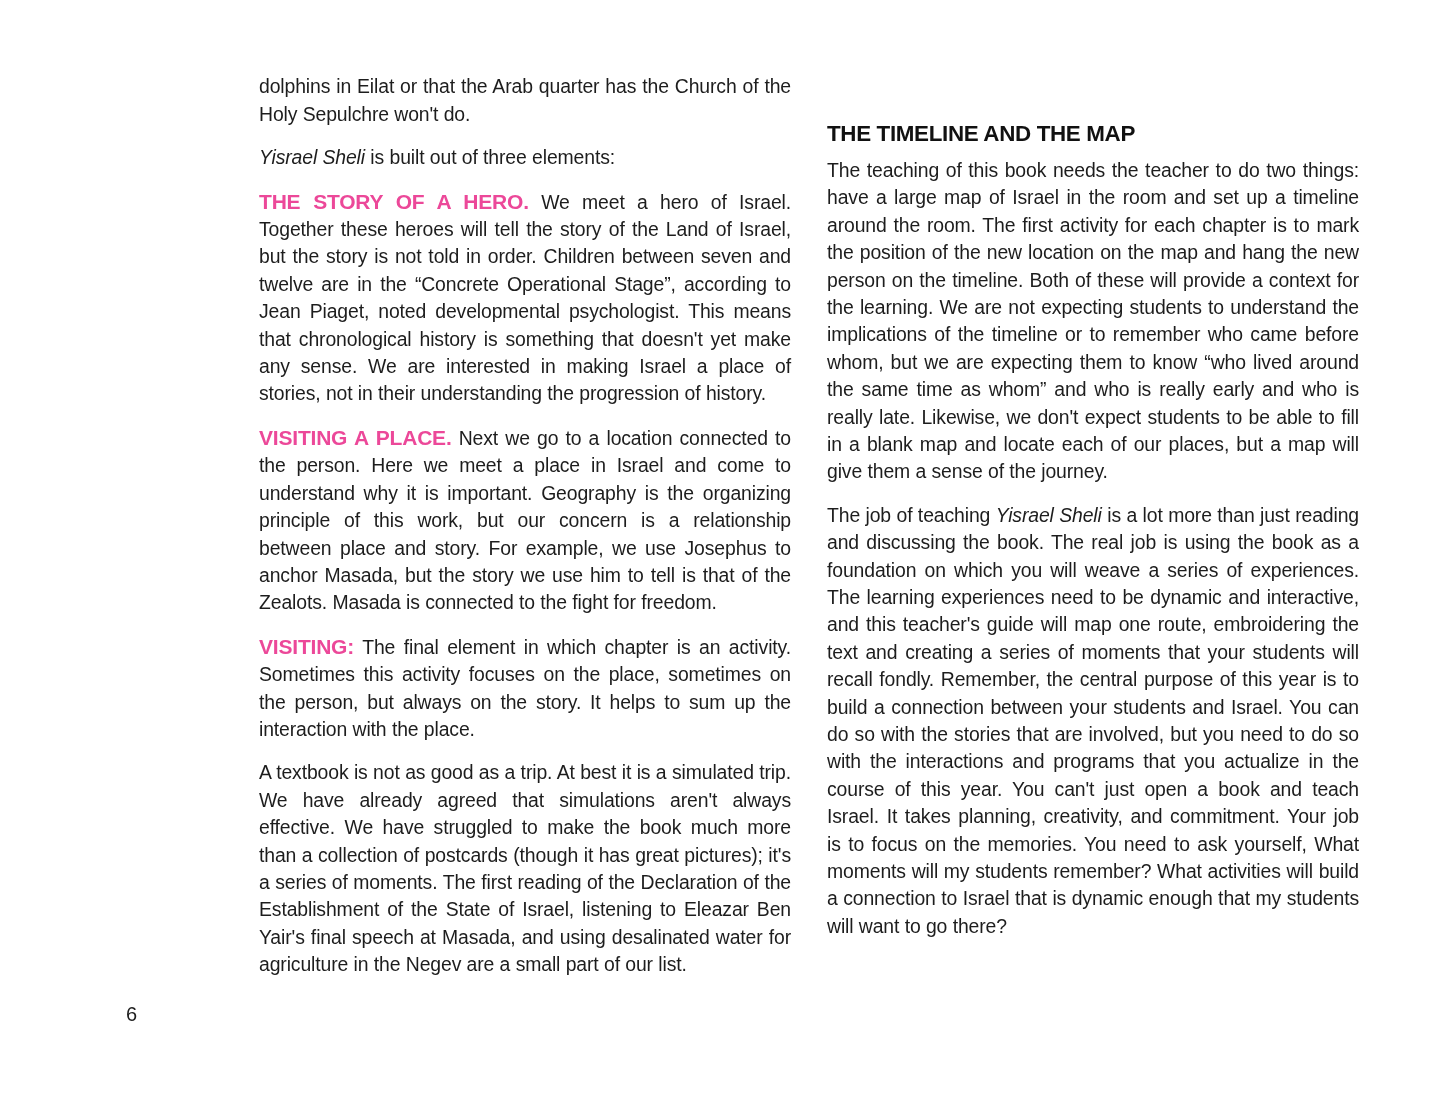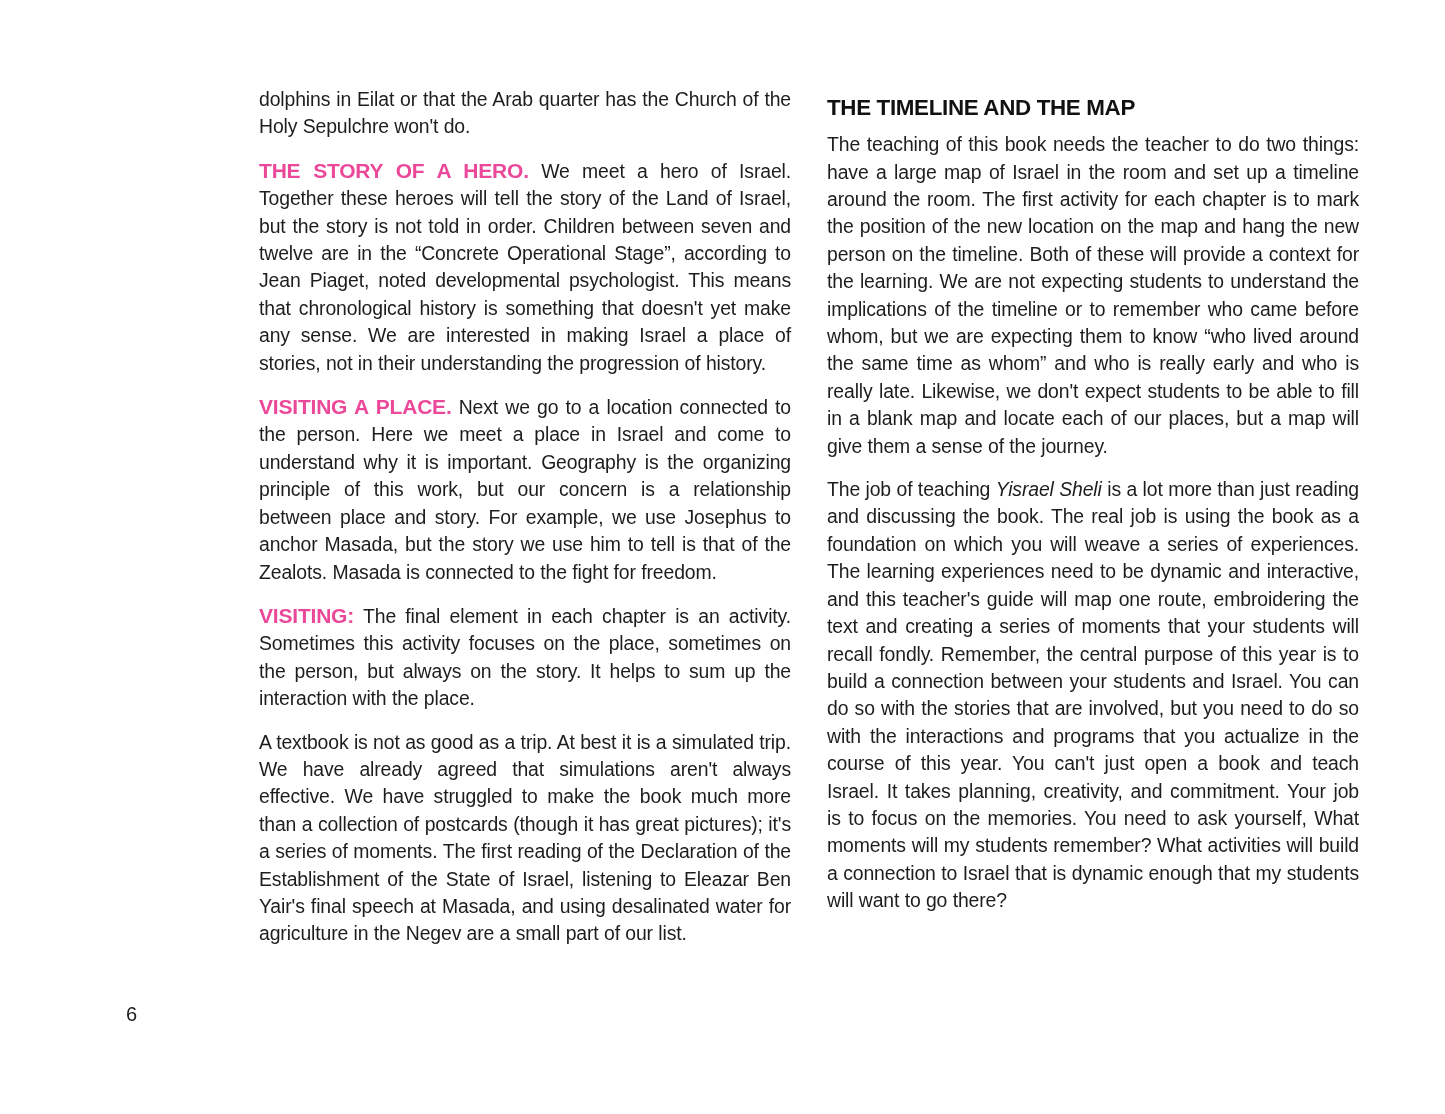--- a/index.html
+++ b/index.html
@@ -28,21 +28,21 @@
 
   .columns {
     position: absolute;
     left: 259px;
     top: 86px;
     width: 1100px;
     height: 880px;
     display: flex;
     flex-direction: row;
     justify-content: space-between;
-    align-items: flex-start;
+    align-items: center;
   }
 
   .column {
     width: 532px;
     flex: 0 0 532px;
   }
 
   
   p.body {
     margin: 0 0 16px 0;
@@ -98,31 +98,34 @@
 <body>
 
 <div class="page">
 
   <div class="columns">
 
     <div class="column">
 
       <p class="body">dolphins in Eilat or that the Arab quarter has the Church of the Holy Sepulchre won't do.</p>
 
+      <p class="body">
+        <span class="italic">Yisrael Sheli</span><span> is built out of three elements:</span>
+      </p>
 
       <p class="body">
         <span class="lead-in">THE STORY OF A HERO.</span><span> We meet a hero of Israel. Together these heroes will tell the story of the Land of Israel, but the story is not told in order. Children between seven and twelve are in the “Concrete Operational Stage”, according to Jean Piaget, noted developmental psychologist. This means that chronological history is something that doesn't yet make any sense. We are interested in making Israel a place of stories, not in their understanding the progression of history.</span>
       </p>
 
       <p class="body">
         <span class="lead-in">VISITING A PLACE.</span><span> Next we go to a location connected to the person. Here we meet a place in Israel and come to understand why it is important. Geography is the organizing principle of this work, but our concern is a relationship between place and story. For example, we use Josephus to anchor Masada, but the story we use him to tell is that of the Zealots. Masada is connected to the fight for freedom.</span>
       </p>
 
       <p class="body">
-        <span class="lead-in">VISITING:</span><span> The final element in each chapter is an activity. Sometimes this activity focuses on the place, sometimes on the person, but always on the story. It helps to sum up the interaction with the place.</span>
+        <span class="lead-in">VISITING:</span><span> The final element in which chapter is an activity. Sometimes this activity focuses on the place, sometimes on the person, but always on the story. It helps to sum up the interaction with the place.</span>
       </p>
 
       <p class="body">A textbook is not as good as a trip. At best it is a simulated trip. We have already agreed that simulations aren't always effective. We have struggled to make the book much more than a collection of postcards (though it has great pictures); it's a series of moments. The first reading of the Declaration of the Establishment of the State of Israel, listening to Eleazar Ben Yair's final speech at Masada, and using desalinated water for agriculture in the Negev are a small part of our list.</p>
 
     </div>
 
     <div class="column">
 
       <h2 class="section-heading first">THE TIMELINE AND THE MAP</h2>
 

